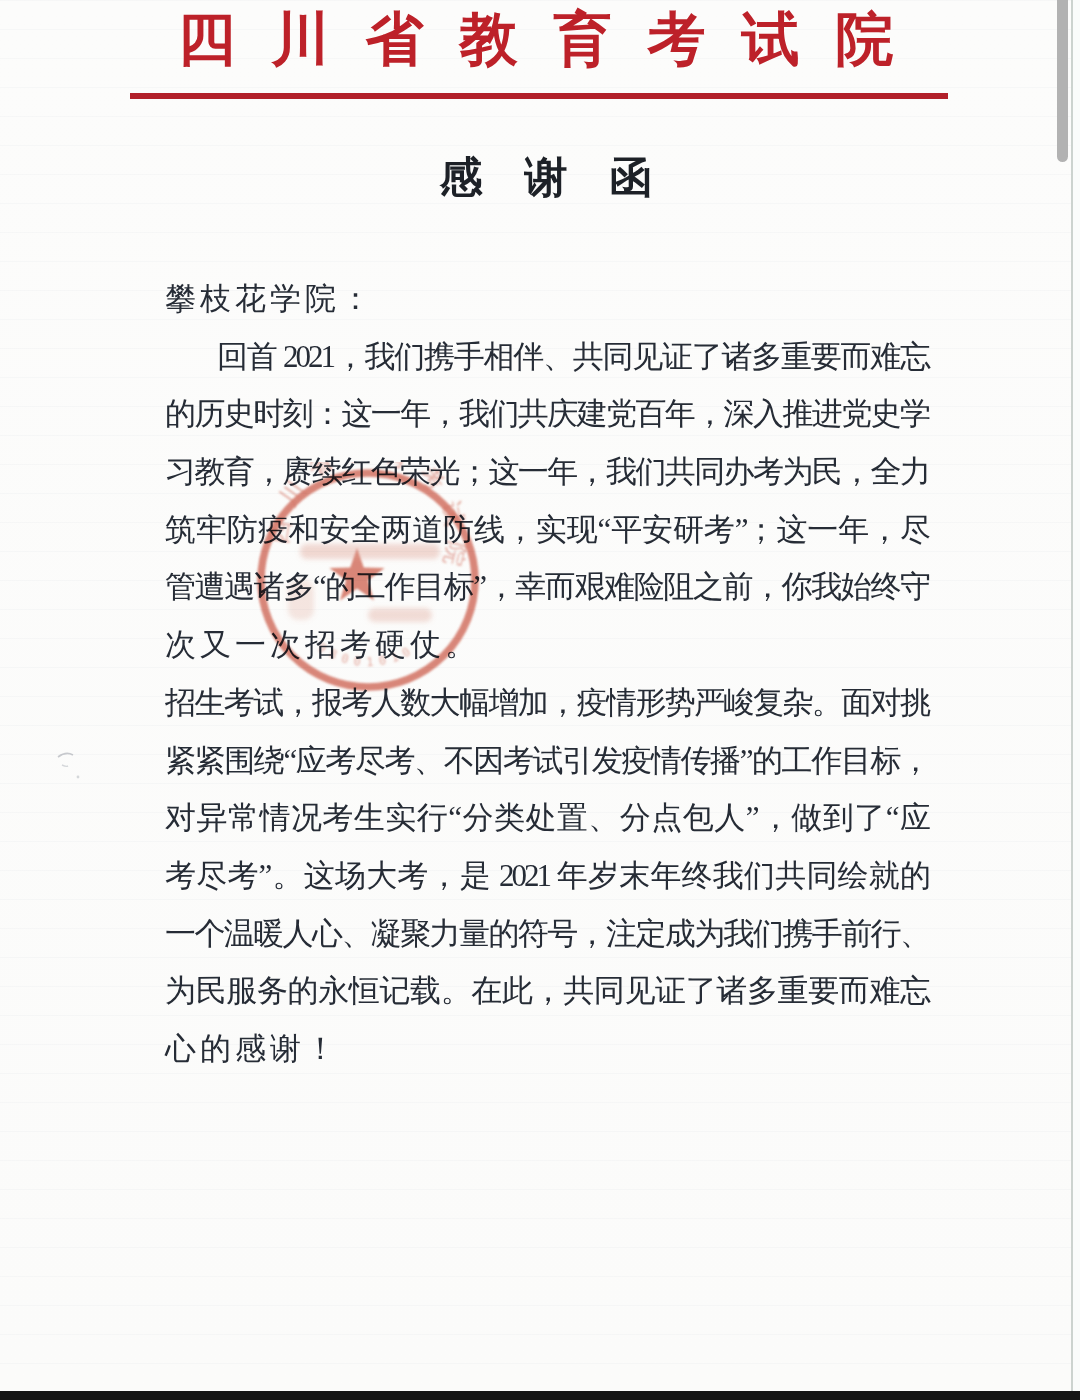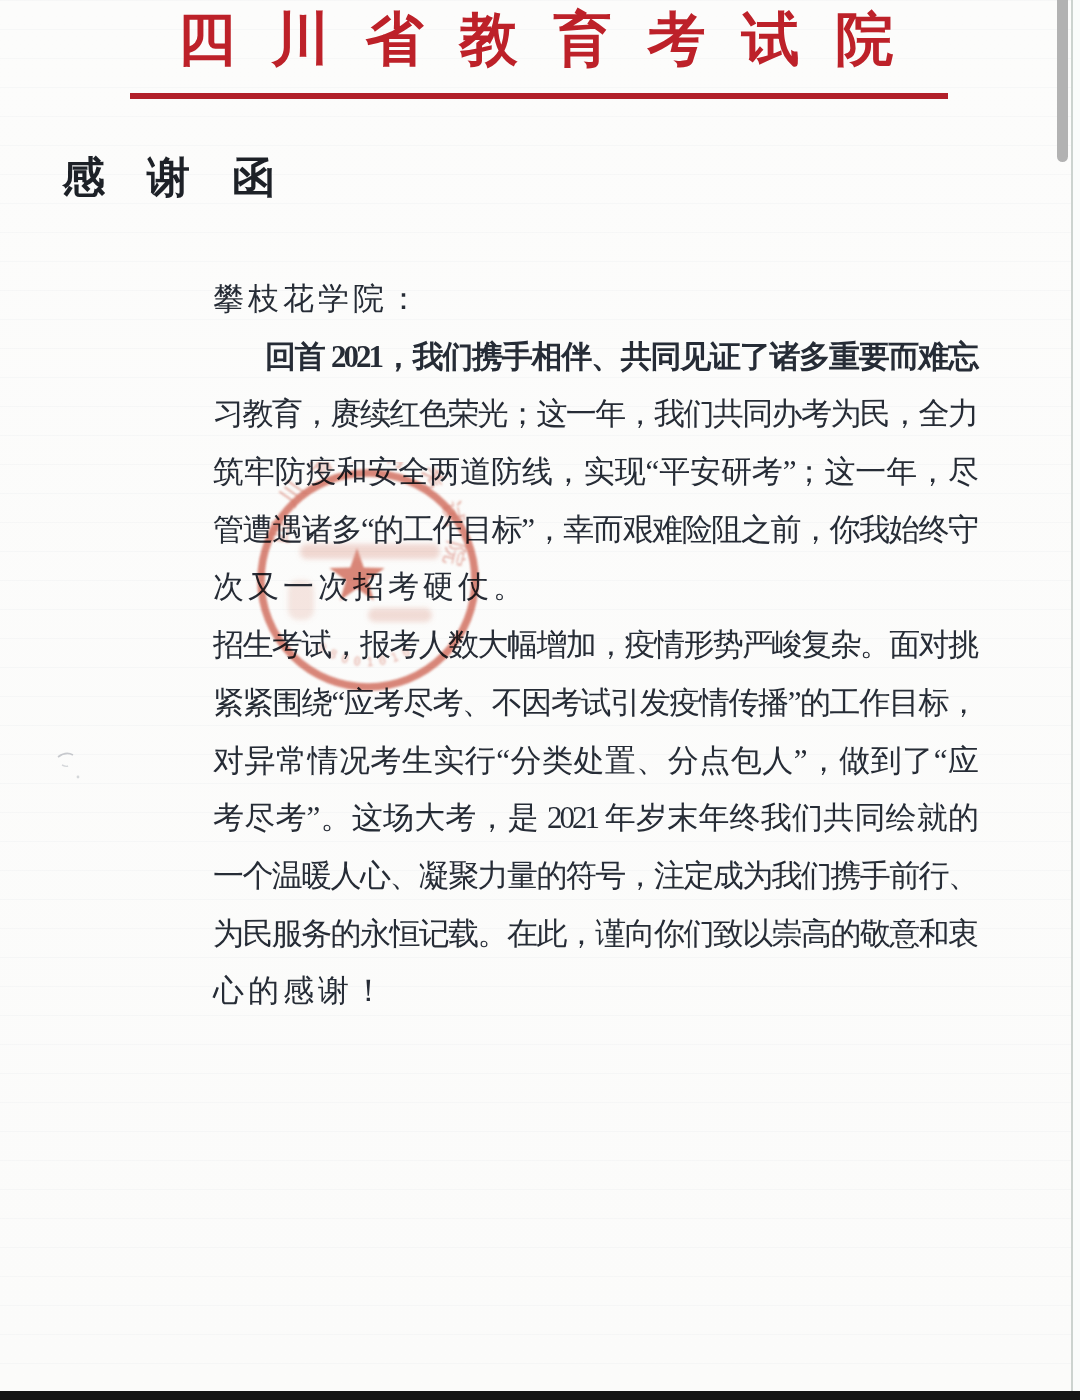--- a/index.html
+++ b/index.html
@@ -23,39 +23,39 @@
     font-size:58px;line-height:64px;font-weight:700;
     letter-spacing:36px;color:#bd2129;white-space:nowrap;
   }
   .red-rule{
     position:absolute;left:130px;top:93px;width:818px;height:6px;
     background:#b2202a;
   }
   .letter-title{
     position:absolute;left:0;top:152px;width:1072px;
     padding-left:62px;box-sizing:border-box;
+    text-align:center;
     font-size:43px;line-height:52px;font-weight:700;
     letter-spacing:42px;color:#1d2127;white-space:nowrap;
   }
   .letter-body{
     position:absolute;left:165px;top:270px;width:763px;
     color:#262c36;
-    margin-left:48px;
   }
   .line{
     height:57.7px;line-height:57.7px;font-size:31px;
     letter-spacing:-3px;
     text-align:justify;text-align-last:justify;
     word-break:break-all;white-space:nowrap;
     overflow:visible;
   }
   .line.short{
     text-align:left;text-align-last:left;letter-spacing:4px;white-space:nowrap;
   }
-  .line.indent{padding-left:52px;font-weight:bold;}
+  .line.indent{padding-left:52px;}
   
   .seal{
     position:absolute;left:248px;top:462px;width:240px;height:240px;
     mix-blend-mode:multiply;opacity:0.8;pointer-events:none;
   }
   
   .pencil{position:absolute;left:50px;top:745px;width:44px;height:44px;opacity:0.65;}
   
   .right-divider{position:absolute;left:1071px;top:0;width:2px;height:1391px;background:#ccd3cf;}
   .right-gutter{position:absolute;left:1073px;top:0;width:7px;height:1391px;background:#fafcfb;}
@@ -74,30 +74,31 @@
 
     <div class="doc-header">四川省教育考试院</div>
 
     <div class="red-rule"></div>
 
     <div class="letter-title">感谢函</div>
 
     <div class="letter-body">
         <div class="line short">攀枝花学院：</div>
         <div class="line indent">回首 2021，我们携手相伴、共同见证了诸多重要而难忘</div>
+        <div class="line">的历史时刻：这一年，我们共庆建党百年，深入推进党史学</div>
         <div class="line">习教育，赓续红色荣光；这一年，我们共同办考为民，全力</div>
         <div class="line">筑牢防疫和安全两道防线，实现“平安研考”；这一年，尽</div>
         <div class="line">管遭遇诸多“的工作目标”，幸而艰难险阻之前，你我始终守</div>
         <div class="line short">次又一次招考硬仗。</div>
         <div class="line">招生考试，报考人数大幅增加，疫情形势严峻复杂。面对挑</div>
         <div class="line">紧紧围绕“应考尽考、不因考试引发疫情传播”的工作目标，</div>
         <div class="line">对异常情况考生实行“分类处置、分点包人”，做到了“应</div>
         <div class="line">考尽考”。这场大考，是 2021 年岁末年终我们共同绘就的</div>
         <div class="line">一个温暖人心、凝聚力量的符号，注定成为我们携手前行、</div>
-        <div class="line">为民服务的永恒记载。在此，谨向你们致以崇高的敬意和衷</div>
+        <div class="line">为民服务的永恒记载。在此，共同见证了诸多重要而难忘</div>
         <div class="line short">心的感谢！</div>
       </div>
 
     <svg class="seal" viewBox="0 0 240 240" width="240" height="240">
       <defs>
         <filter id="sblur" x="-20%" y="-20%" width="140%" height="140%">
           <feGaussianBlur stdDeviation="0.9"></feGaussianBlur>
         </filter>
         <filter id="sblur2" x="-40%" y="-40%" width="180%" height="180%">
           <feGaussianBlur stdDeviation="2.6"></feGaussianBlur>

